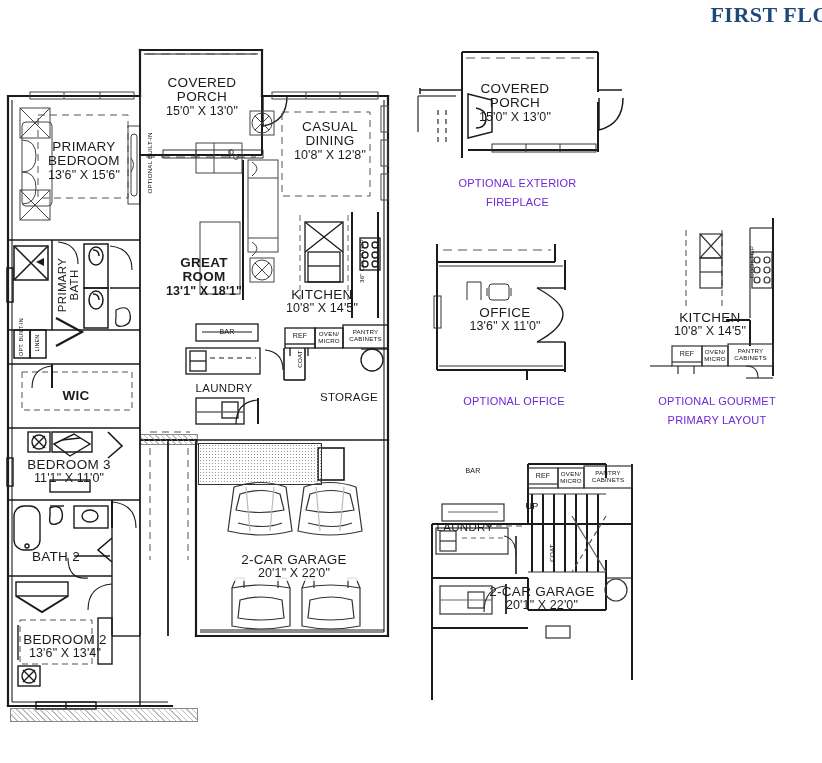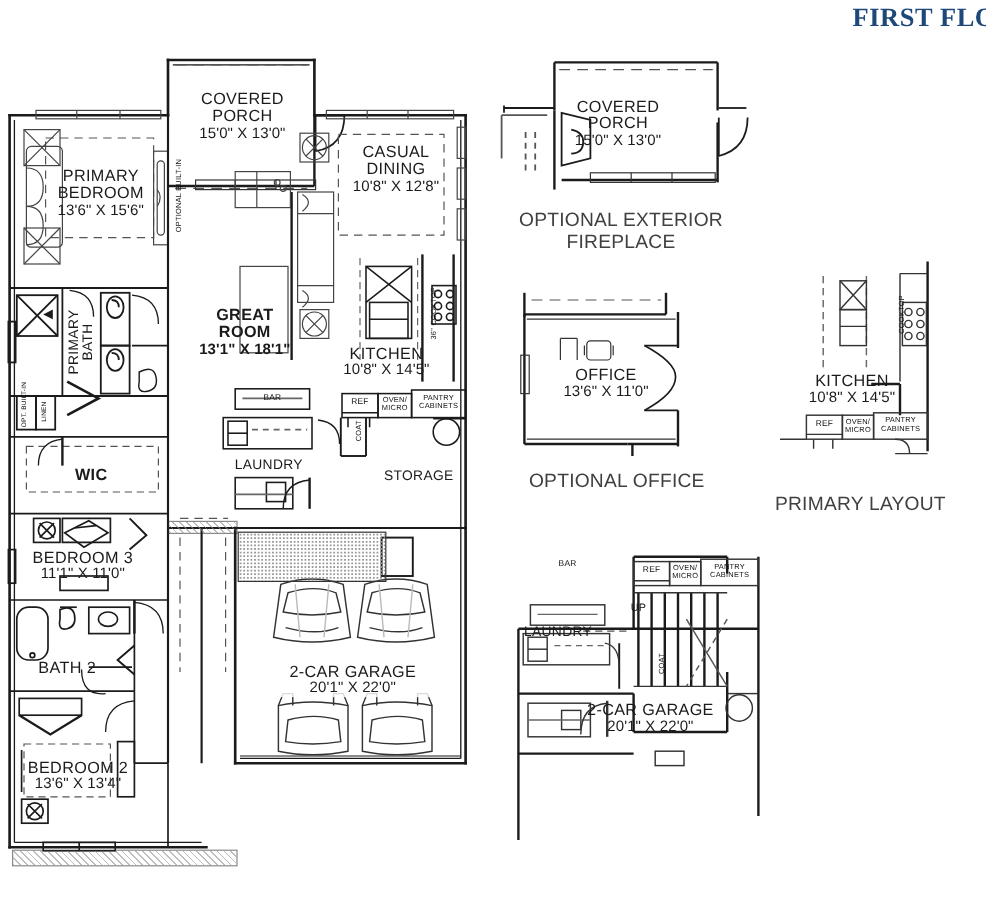--- a/index.html
+++ b/index.html
@@ -23,22 +23,22 @@
     font-family:"Liberation Serif", serif;
     font-weight:bold;
     font-size:22px;
     letter-spacing:.5px;
     color:#1d4878;
     padding-left:42px;
   }
   .caption{
     position:absolute;
     text-align:center;
-    color:#404040;
-    font-size:16px;
+    color:#6d28d9;
+    font-size:11px;
     font-weight:500;
     line-height:19px;
     letter-spacing:.2px;
   }
 
   
   .room{
     position:absolute;
     text-align:center;
     line-height:1.07;
@@ -625,21 +625,21 @@
   <div class="microlabel" style="left:702px;top:348px;width:26px;">
     <span>OVEN/</span><br>
     <span>MICRO</span>
   </div>
   <div class="microlabel" style="left:728px;top:347px;width:45px;">
     <span>PANTRY</span><br>
     <span>CABINETS</span>
   </div>
 
   <div class="caption" style="left:612px;top:392px;width:210px;">
-    <br>
+    <span>OPTIONAL GOURMET</span><br>
     <span>PRIMARY LAYOUT</span>
   </div>
 
   <svg class="abs" style="left:420px;top:450px;" width="250" height="250">
     <g fill="none" stroke="#1b1b1b" stroke-width="2">
       <path d="M12 74 L12 250"></path>
       <path d="M12 74 L212 74"></path>
       <path d="M212 14 L212 230"></path>
       <path d="M108 14 L108 74"></path>
       <path d="M108 14 L186 14"></path>

